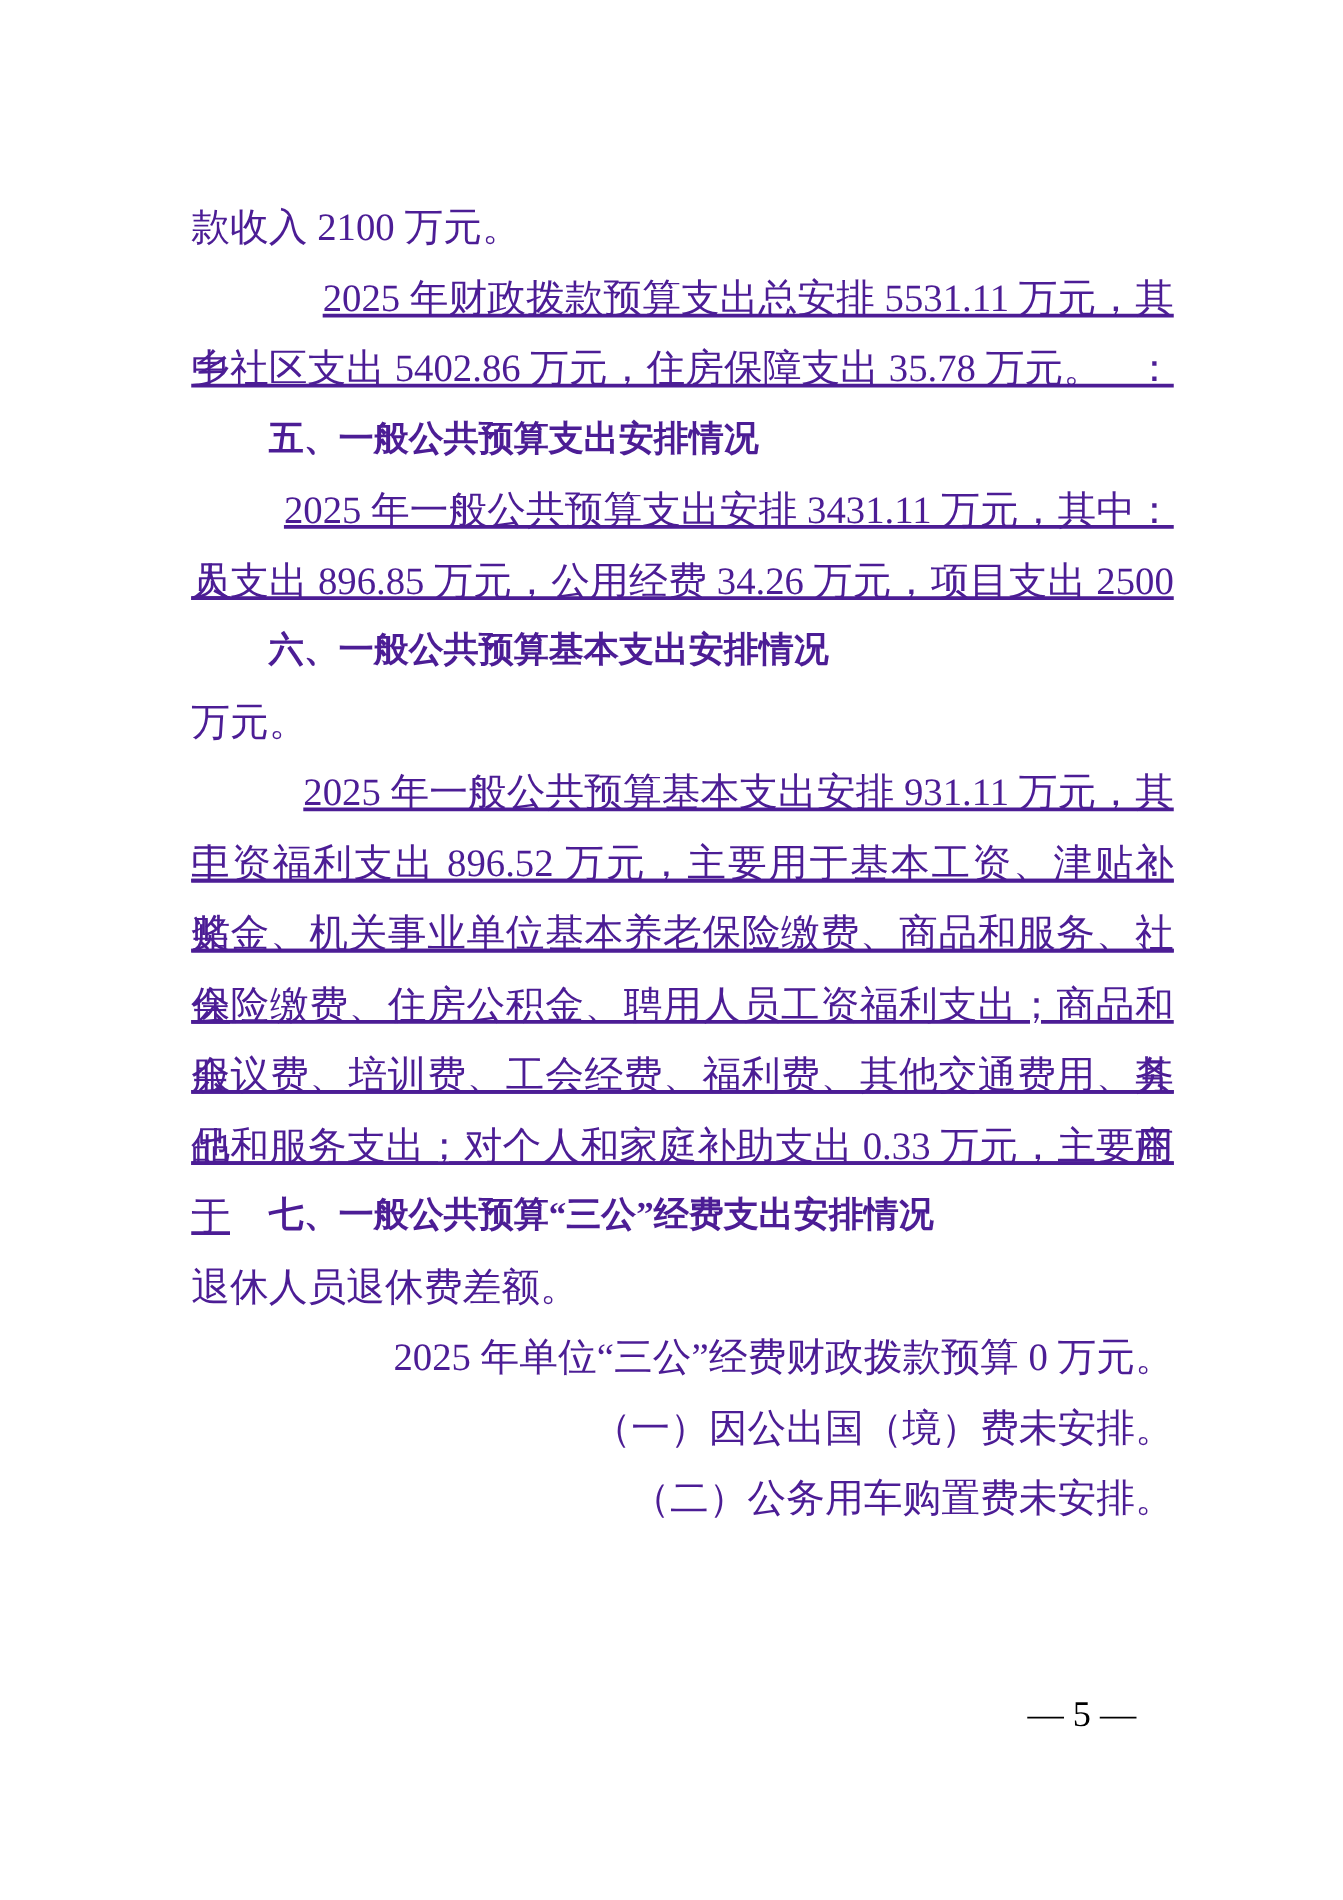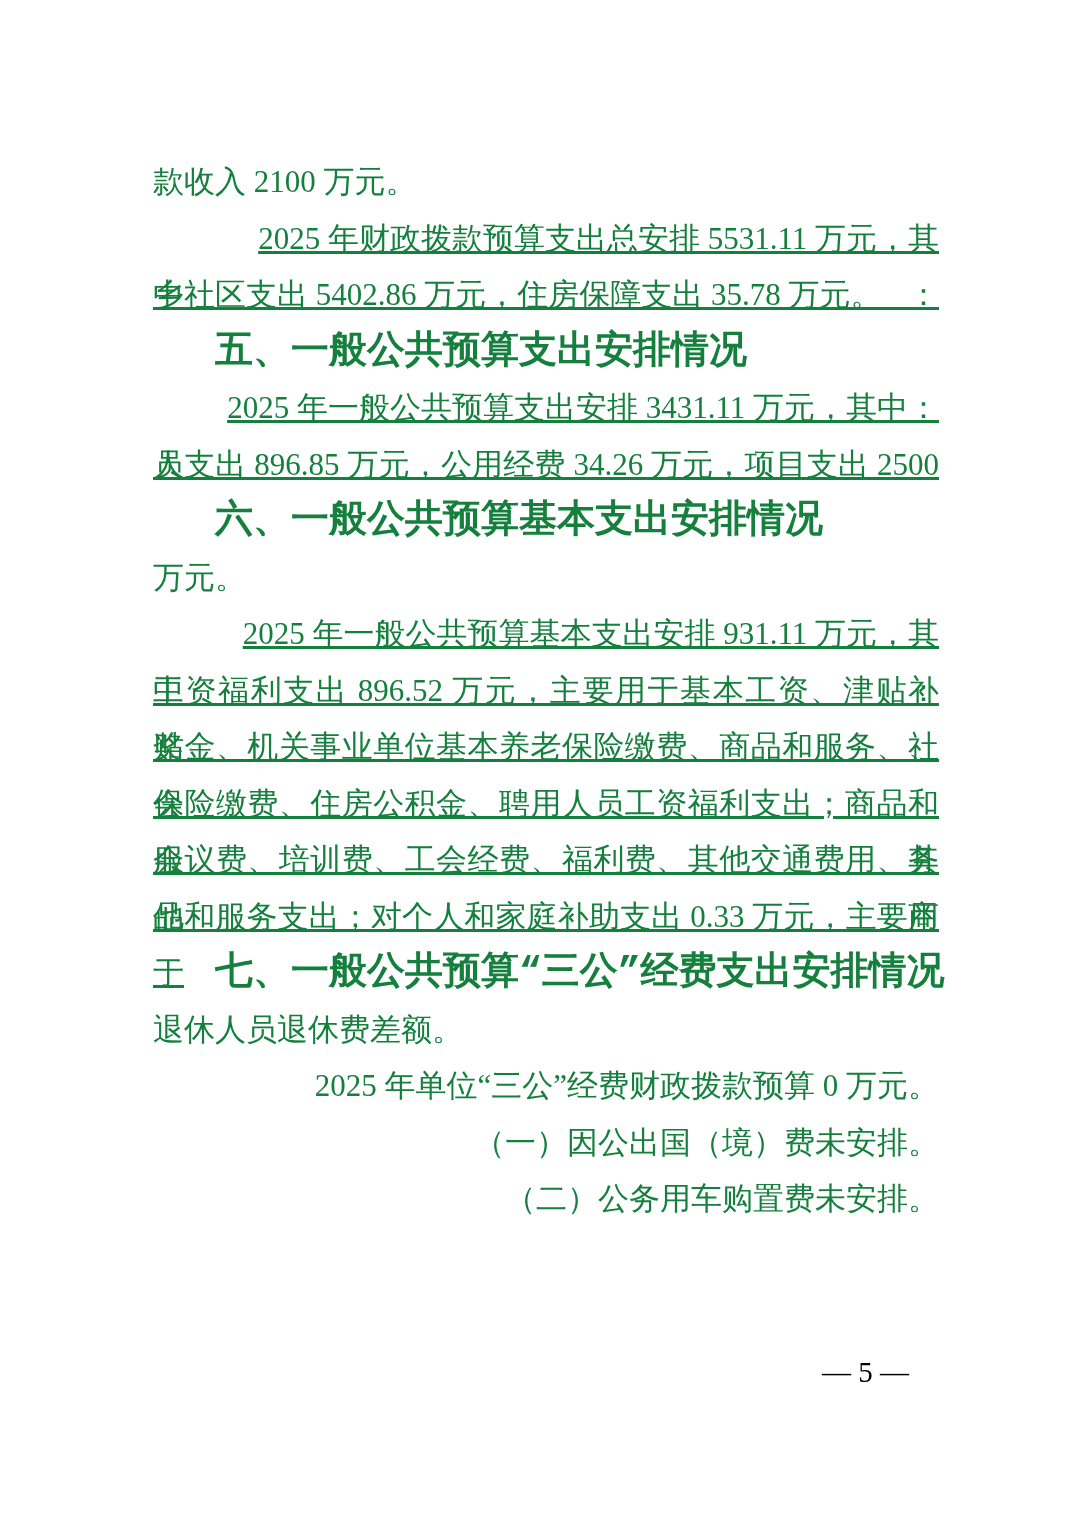--- a/index.html
+++ b/index.html
@@ -16,41 +16,41 @@
     color: #000000;
   }
   .content {
     position: absolute;
     left: 153px;
     top: 154px;
     width: 786px;
     font-family: "Liberation Serif", "DejaVu Serif", serif;
     font-size: 31px;
     line-height: 56.5px;
-    color: #15803d;
+    color: #4c1d95;
   }
   .ln {
     height: 56.5px;
     white-space: nowrap;
     text-align: left;
   }
   .ln.just {
     white-space: normal;
     text-align: justify;
     text-align-last: justify;
     text-decoration: underline;
   }
   .ln.ind {
     text-indent: 62px;
     text-align: right;
   }
   .heading {
-    font-family: Liberation Mono, monospace;
+    font-family: Liberation Serif, serif;
     font-weight: bold;
-    font-size: 38px;
+    font-size: 28px;
     text-indent: 62px;
   }
   .footer {
     position: absolute;
     top: 1352px;
     right: 165px;
     font-family: "Liberation Serif", "DejaVu Serif", serif;
     font-size: 29px;
     line-height: 40px;
     color: #000000;

